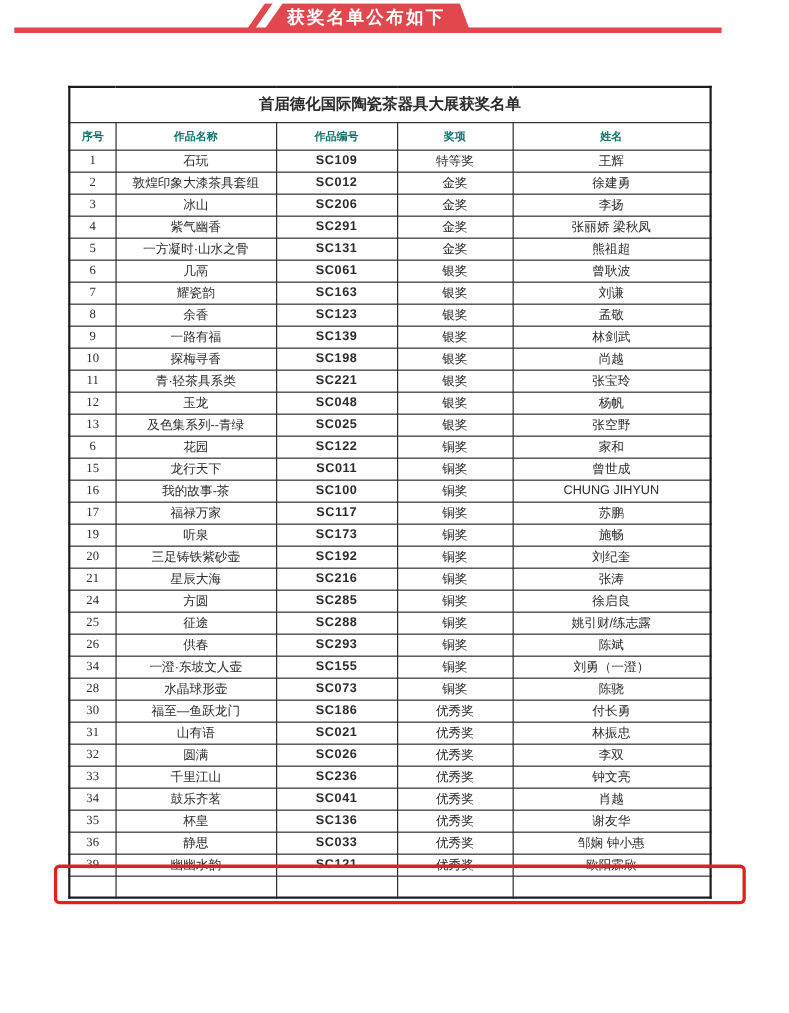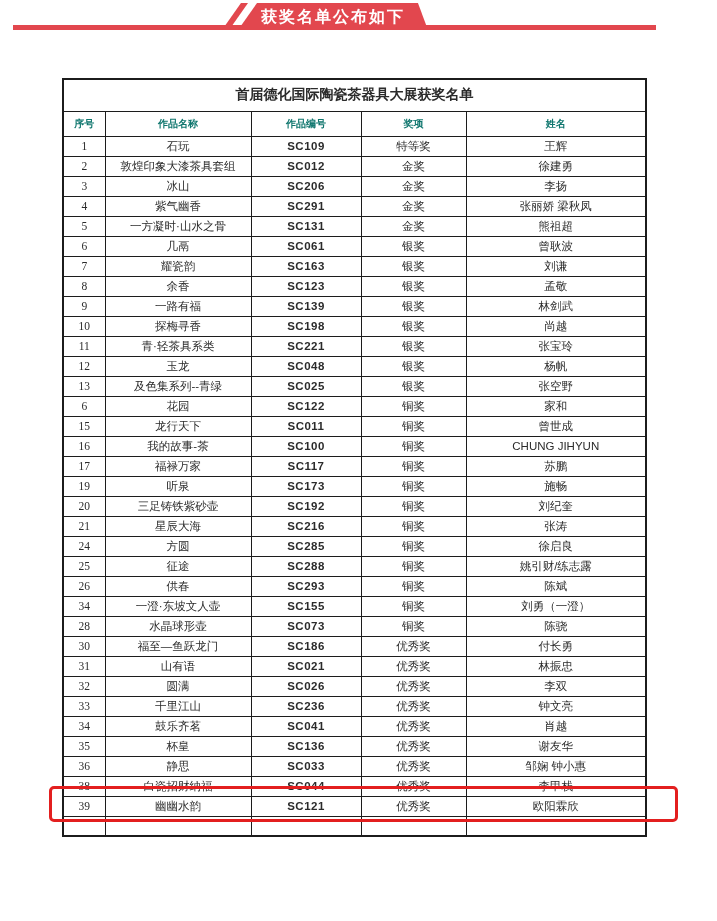--- a/index.html
+++ b/index.html
@@ -288,27 +288,20 @@
           <td class="cell-name">谢友华</td>
         </tr>
         <tr class="data-row">
           <td class="cell-index">36</td>
           <td class="cell-work-name">静思</td>
           <td class="cell-work-code">SC033</td>
           <td class="cell-award">优秀奖</td>
           <td class="cell-name">邹娴  钟小惠</td>
         </tr>
         <tr class="data-row">
-          <td class="cell-index">38</td>
-          <td class="cell-work-name">白瓷招财纳福</td>
-          <td class="cell-work-code">SC044</td>
-          <td class="cell-award">优秀奖</td>
-          <td class="cell-name">李甲栈</td>
-        </tr>
-        <tr class="data-row">
           <td class="cell-index">39</td>
           <td class="cell-work-name">幽幽水韵</td>
           <td class="cell-work-code">SC121</td>
           <td class="cell-award">优秀奖</td>
           <td class="cell-name">欧阳霖欣</td>
         </tr>
         <tr class="data-row">
           <td class="cell-index"></td>
           <td class="cell-work-name"></td>
           <td class="cell-work-code"></td>

